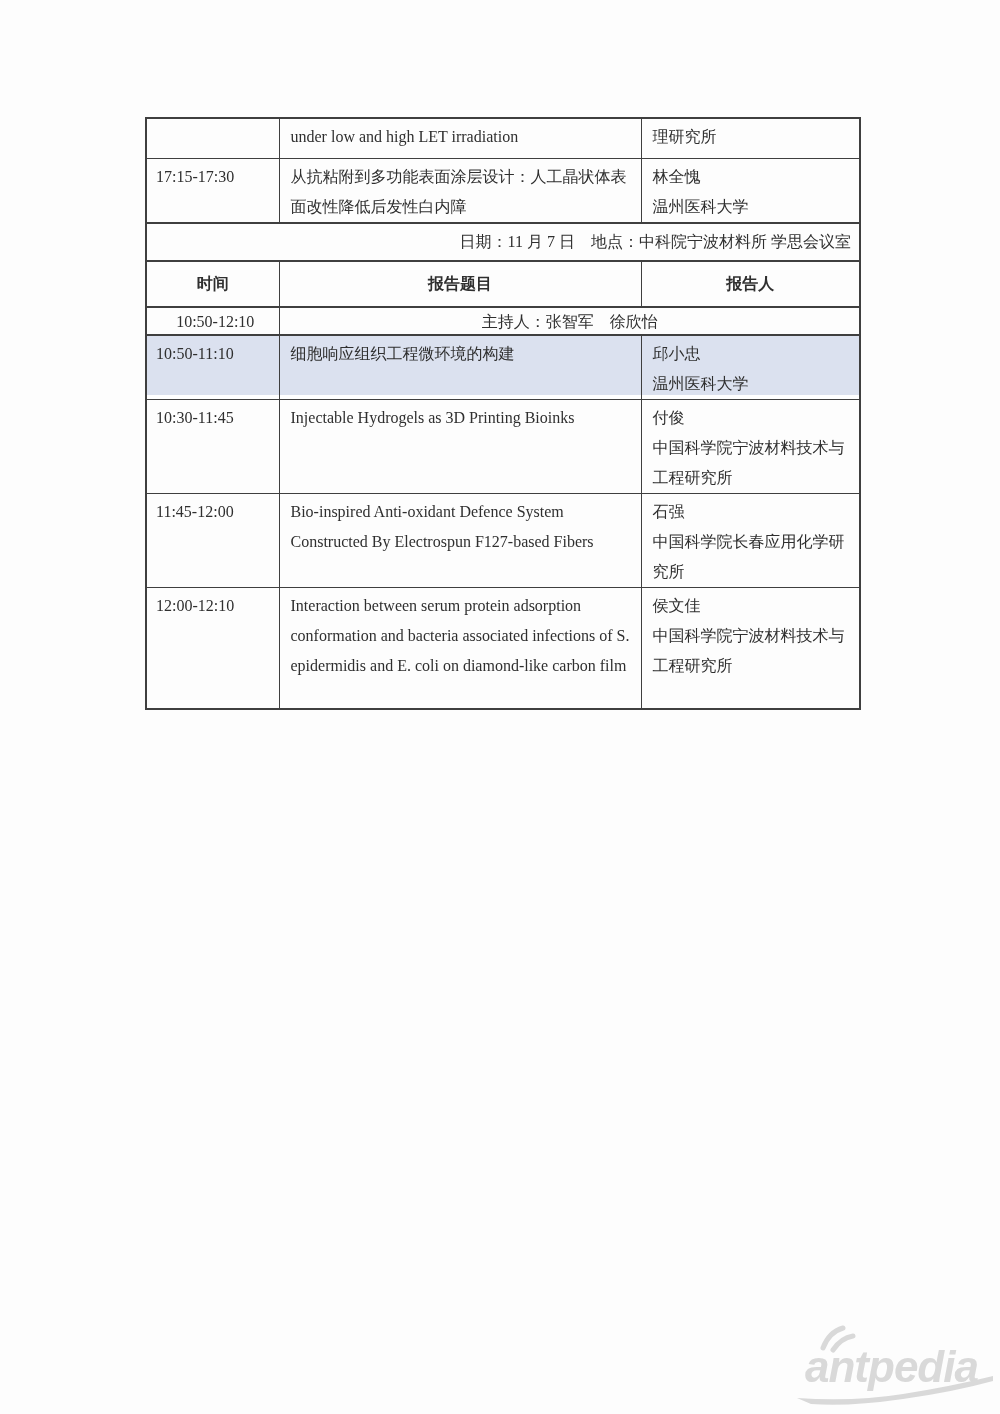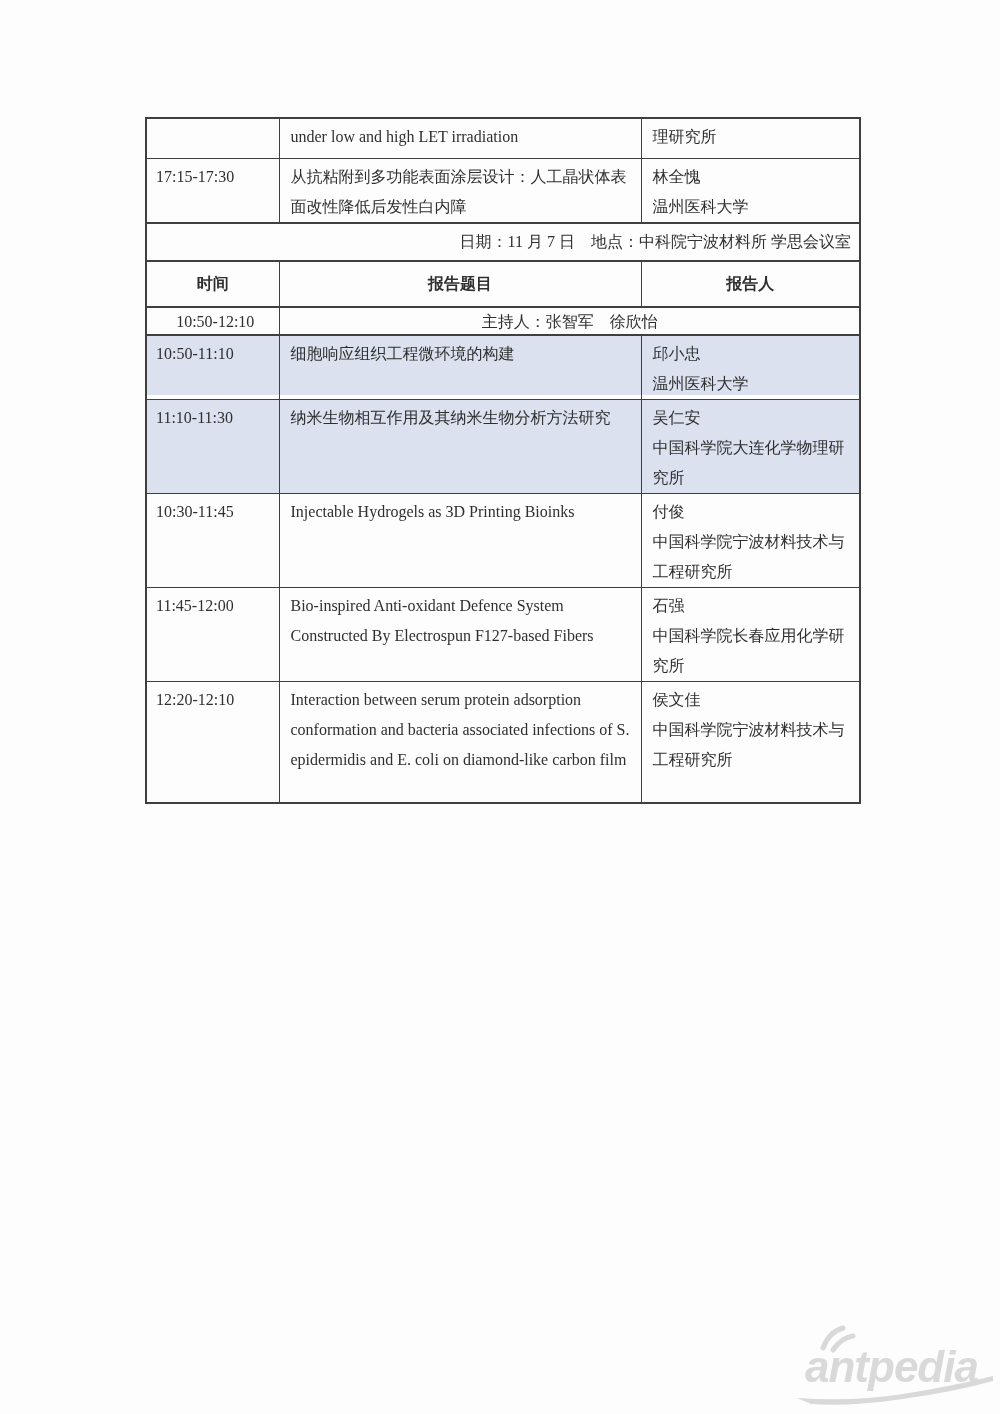--- a/index.html
+++ b/index.html
@@ -115,49 +115,41 @@
 
       <tr class="hl hl-first" style="height:64px">
         <td class="time">10:50-11:10</td>
         <td class="title">细胞响应组织工程微环境的构建</td>
         <td class="speaker">
           <span class="spk-line">邱小忠</span>
           <span class="spk-line">温州医科大学</span>
         </td>
       </tr>
 
-      <tr class="hl" style="height:91px">
-        <td class="time">11:10-11:30</td>
-        <td class="title">纳米生物相互作用及其纳米生物分析方法研究</td>
-        <td class="speaker">
-          <span class="spk-line">吴仁安</span>
-          <span class="spk-line">中国科学院大连化学物理研究所</span>
-        </td>
-      </tr>
 
       <tr style="height:92px">
         <td class="time">10:30-11:45</td>
         <td class="title">Injectable Hydrogels as 3D Printing Bioinks</td>
         <td class="speaker">
           <span class="spk-line">付俊</span>
           <span class="spk-line">中国科学院宁波材料技术与工程研究所</span>
         </td>
       </tr>
 
       <tr style="height:93px">
         <td class="time">11:45-12:00</td>
         <td class="title">Bio-inspired Anti-oxidant Defence System Constructed By Electrospun F127-based Fibers</td>
         <td class="speaker">
           <span class="spk-line">石强</span>
           <span class="spk-line">中国科学院长春应用化学研究所</span>
         </td>
       </tr>
 
       <tr style="height:122px">
-        <td class="time">12:20-12:10</td>
+        <td class="time">12:00-12:10</td>
         <td class="title">Interaction between serum protein adsorption conformation and bacteria associated infections of S. epidermidis and E. coli on diamond-like carbon film</td>
         <td class="speaker">
           <span class="spk-line">侯文佳</span>
           <span class="spk-line">中国科学院宁波材料技术与工程研究所</span>
         </td>
       </tr>
 
     </tbody>
   </table>
 

